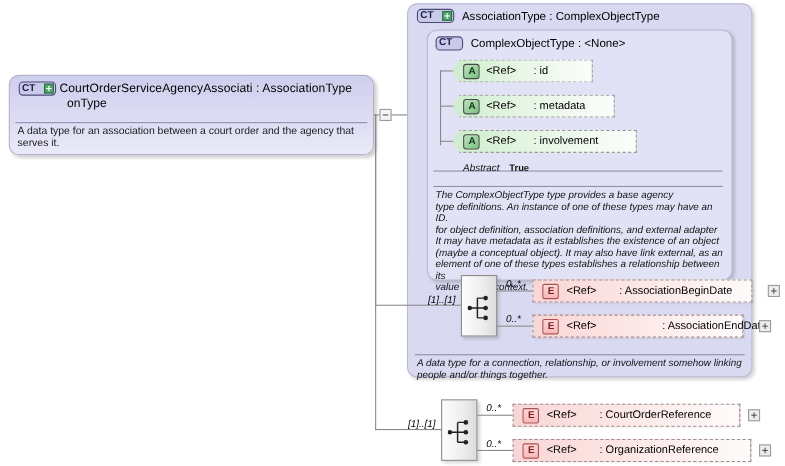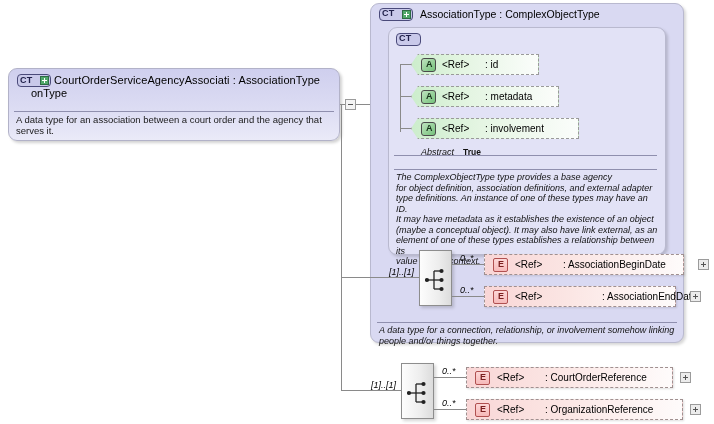--- a/index.html
+++ b/index.html
@@ -105,21 +105,21 @@
 </style>
 </head>
 <body>
 
 <div class="rootbox">
   <div class="rootbox-title">
     <span class="ct-icon plus">
       <span class="ct-t">CT</span>
       <span class="plusbox"></span>
     </span><span class="ttxt">CourtOrderServiceAgencyAssociati : AssociationType</span>
-    <div style="margin-left:14px;">onType</div>
+    <div style="margin-left:44px;">onType</div>
   </div>
   <div class="rootbox-sep"></div>
   <div class="rootbox-doc">A data type for an association between a court order and the agency that serves it.</div>
 </div>
 
 <div class="colbtn abs" style="left:345px;top:99px;"></div>
 <div class="ln lnh abs" style="left:340px;top:104px;width:5px;"></div>
 <div class="ln lnh abs" style="left:356px;top:104px;width:14px;"></div>
 
 <div class="panel panel-outer" style="left:370px;top:3px;width:314px;height:340px;"></div>
@@ -129,20 +129,21 @@
     <span class="plusbox"></span>
   </span>
   <span style="margin-left:4px;">AssociationType : ComplexObjectType</span>
 </div>
 
 <div class="panel panel-inner" style="left:388px;top:27px;width:278px;height:228px;"></div>
 <div class="paneltitle" style="left:396px;top:33px;">
   <span class="ct-icon">
     <span class="ct-t">CT</span>
   </span>
+  <span style="margin-left:4px;">ComplexObjectType : &lt;None&gt;</span>
 </div>
 
 <div class="ln lnv abs" style="left:400px;top:64px;height:68px;"></div>
 <div class="ln lnh abs" style="left:400px;top:64px;width:12px;"></div>
 <div class="ln lnh abs" style="left:400px;top:96px;width:12px;"></div>
 <div class="ln lnh abs" style="left:400px;top:128px;width:12px;"></div>
 
 <div class="attrbox" style="left:411px;top:54px;width:128px;">
   <span class="a-icon">
       <span>A</span>
@@ -167,22 +168,22 @@
   <span class="a-nm" style="left:73px;">: involvement</span>
 </div>
 
 <div class="docrule" style="left:394px;top:155px;width:263px;"></div>
 <div class="abslabel" style="left:396px;top:147px;margin-left:25px;">
   <span class="k">Abstract</span><span class="v">True</span>
 </div>
 <div class="docrule" style="left:394px;top:169px;width:263px;"></div>
 <div class="docblk" style="left:396px;top:172px;width:262px;">
   <div>The ComplexObjectType type provides a base agency</div>
+  <div>type definitions. An instance of one of these types may have an ID.</div>
   <div>for object definition, association definitions, and external adapter</div>
-  <div>type definitions. An instance of one of these types may have an ID.</div>
   <div>It may have metadata as it establishes the existence of an object</div>
   <div>(maybe a conceptual object). It may also have link external, as an</div>
   <div>element of one of these types establishes a relationship between its</div>
   <div>value and its context.</div>
 </div>
 
 <div class="ln lnh abs" style="left:341px;top:277px;width:78px;"></div>
 <div class="ln lnv abs" style="left:341px;top:104px;height:174px;"></div>
 <div class="occ" style="left:389px;top:267px;">[1]..[1]</div>
 

